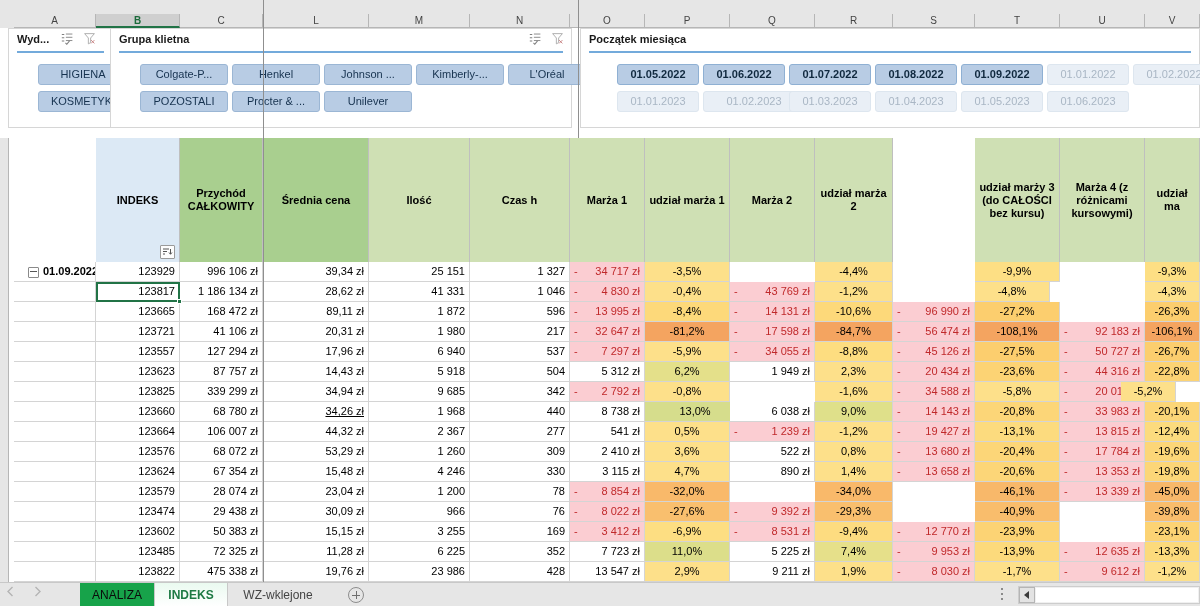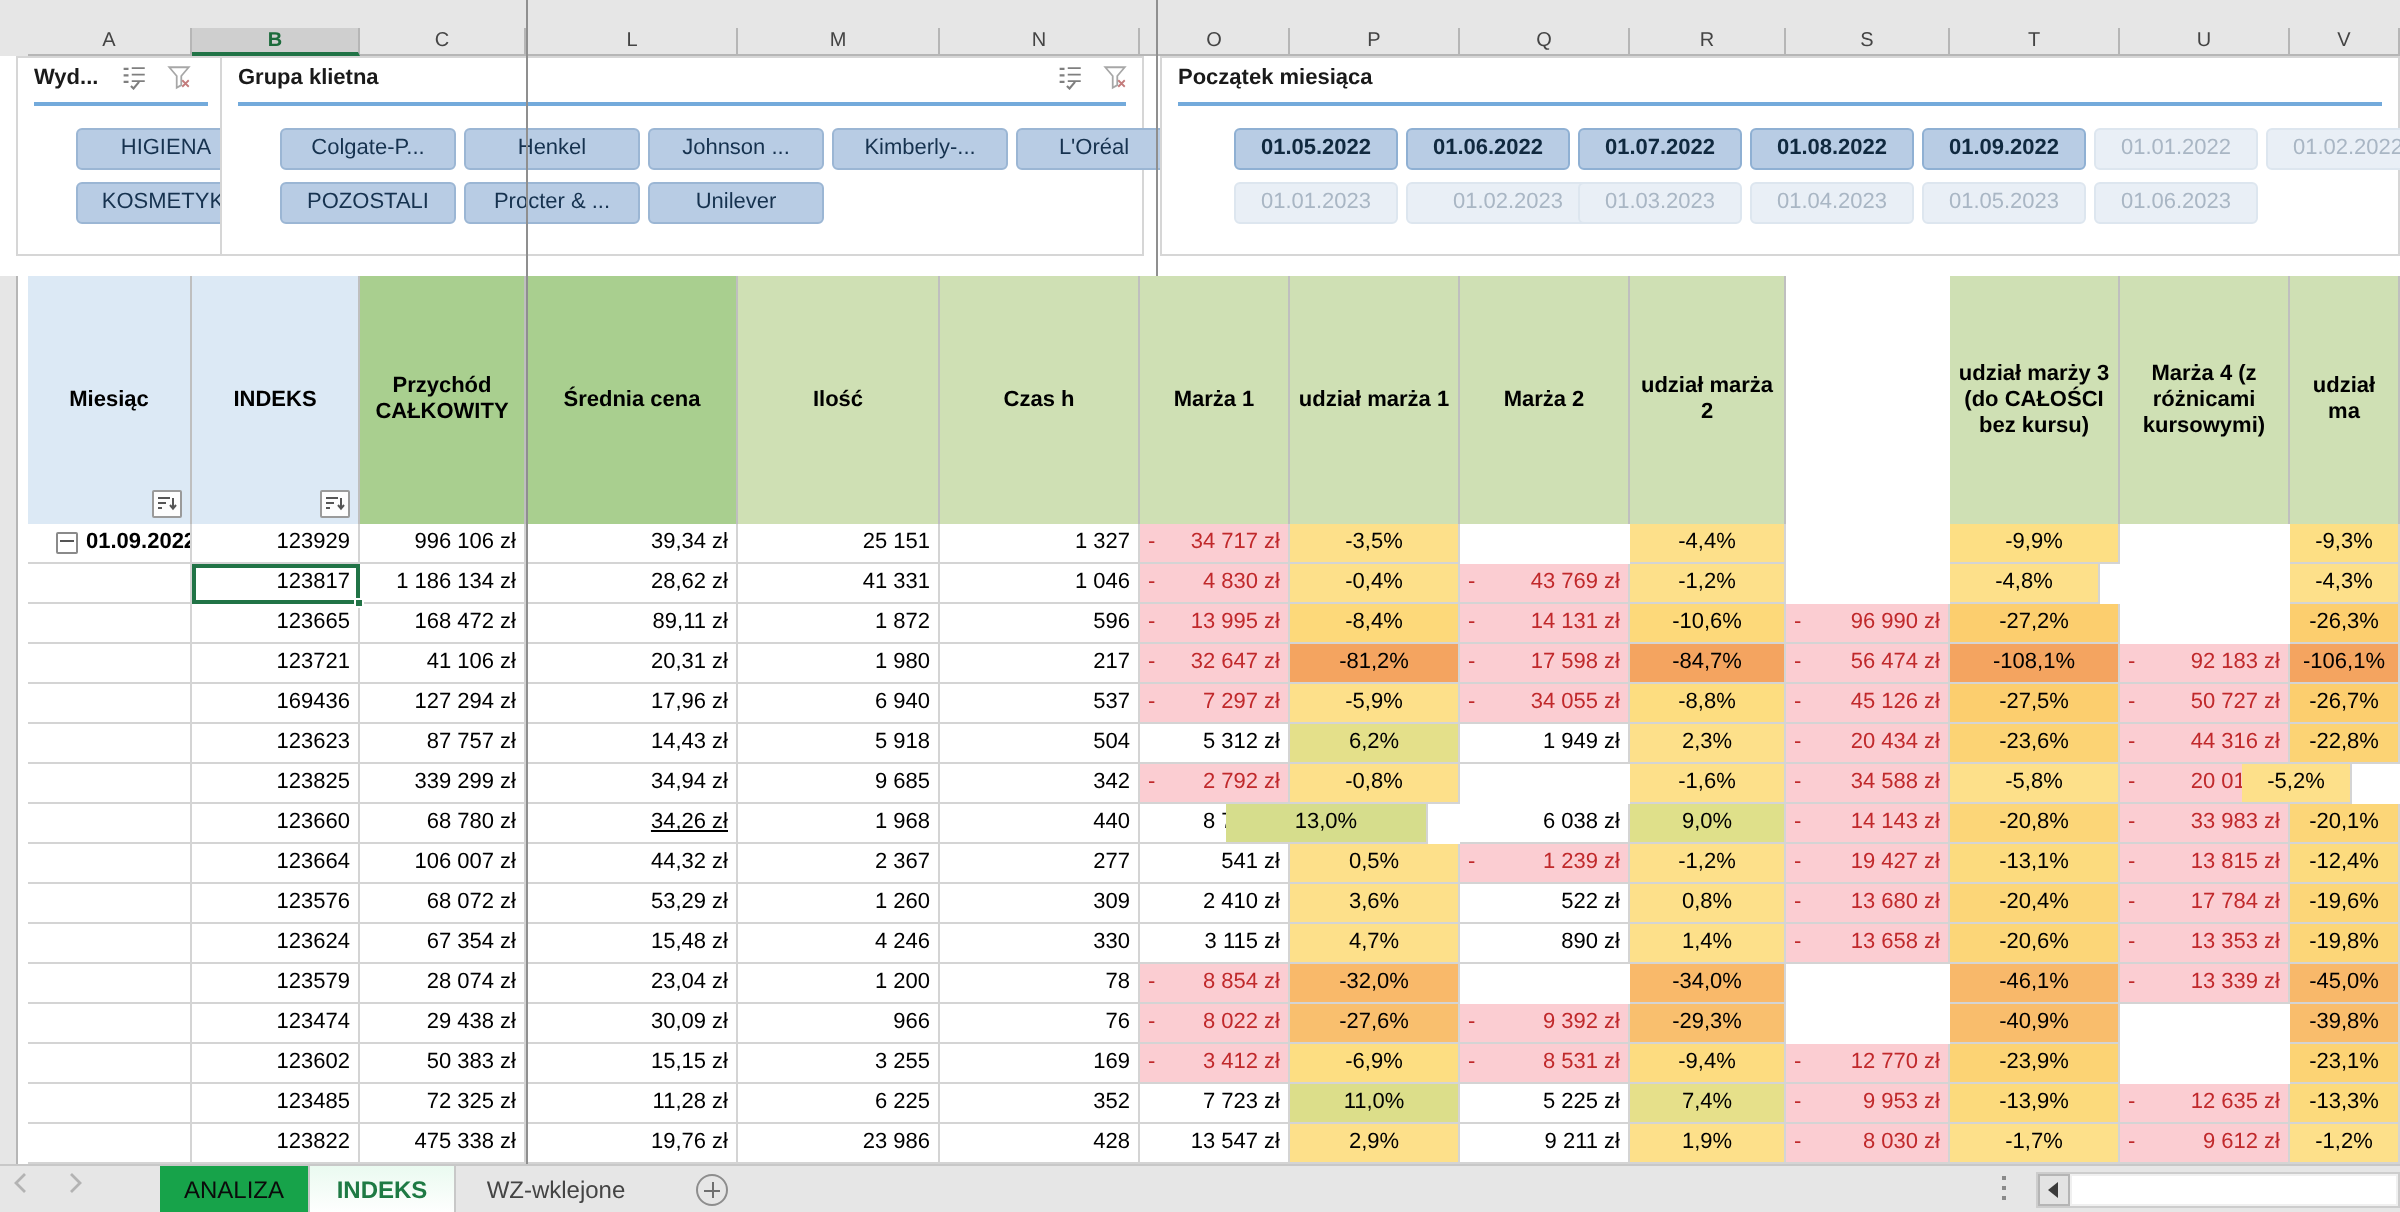--- a/index.html
+++ b/index.html
@@ -264,29 +264,20 @@
         <div class="slicer-btn dim" style="left: 187px; top: 62px; width: 82px;">01.03.2023</div>
         <div class="slicer-btn dim" style="left: 273px; top: 62px; width: 82px;">01.04.2023</div>
         <div class="slicer-btn dim" style="left: 359px; top: 62px; width: 82px;">01.05.2023</div>
         <div class="slicer-btn dim" style="left: 445px; top: 62px; width: 82px;">01.06.2023</div>
       </div>
     </div>
 
   <div class="grid">
     <div class="rowhdr-col"></div>
     <div class="hdrrow" id="headerrow">
-        <div class="hcell hc-blue" style="left: 5px; width: 82px;">
-          <span>Miesiąc</span>
-          <div class="filterbtn" style="right: 4px;">
-            <svg width="11" height="10" viewBox="0 0 11 10">
-              <path d="M1 2h6M1 4.5h4M1 7h2" stroke="#555" stroke-width="1"></path>
-              <path d="M8.5 2v5M7 5.5l1.5 1.8L10 5.5" stroke="#555" stroke-width="1" fill="none"></path>
-            </svg>
-          </div>
-        </div>
         <div class="hcell hc-blue" style="left: 87px; width: 84px;">
           <span>INDEKS</span>
           <div class="filterbtn" style="right: 4px;">
             <svg width="11" height="10" viewBox="0 0 11 10">
               <path d="M1 2h6M1 4.5h4M1 7h2" stroke="#555" stroke-width="1"></path>
               <path d="M8.5 2v5M7 5.5l1.5 1.8L10 5.5" stroke="#555" stroke-width="1" fill="none"></path>
             </svg>
           </div>
         </div>
         <div class="hcell hc-green-dark" style="left: 255px; width: 105px;">
@@ -383,21 +374,21 @@
           <div class="dcell ta-c" style="left: 636px; width: 85px; background: rgb(244, 164, 96);"><span>-81,2%</span></div>
           <div class="dcell ta-r neg acct" style="left: 721px; width: 85px; background: rgb(251, 205, 210);"><span class="minus">-</span><span>34 055 zł</span></div>
           <div class="dcell ta-c" style="left: 806px; width: 78px; background: rgb(244, 164, 96);"><span>-84,7%</span></div>
           <div class="dcell ta-r neg acct" style="left: 884px; width: 82px; background: rgb(251, 205, 210);"><span class="minus">-</span><span>43 822 zł</span></div>
           <div class="dcell ta-c" style="left: 966px; width: 85px; background: rgb(244, 164, 96);"><span>-108,1%</span></div>
           <div class="dcell ta-r neg acct" style="left: 1051px; width: 85px; background: rgb(251, 205, 210);"><span class="minus">-</span><span>43 627 zł</span></div>
           <div class="dcell ta-c" style="left: 1136px; width: 55px; background: rgb(244, 164, 96);"><span>-106,1%</span></div>
         </div>
         <div class="datarow" style="top: 204px;">
           <div class="dcell ta-l" style="left: 5px; width: 82px;"></div>
-          <div class="dcell ta-r" style="left: 87px; width: 84px;"><span>169436</span></div>
+          <div class="dcell ta-r" style="left: 87px; width: 84px;"><span>123557</span></div>
           <div class="dcell ta-r" style="left: 171px; width: 83px;"><span>127 294 zł</span></div>
           <div class="dcell ta-r" style="left: 255px; width: 105px;"><span>17,96 zł</span></div>
           <div class="dcell ta-r" style="left: 360px; width: 101px;"><span>6 940</span></div>
           <div class="dcell ta-r" style="left: 461px; width: 100px;"><span>537</span></div>
           <div class="dcell ta-r neg acct" style="left: 561px; width: 75px; background: rgb(251, 205, 210);"><span class="minus">-</span><span>7 297 zł</span></div>
           <div class="dcell ta-c" style="left: 636px; width: 85px; background: rgb(253, 224, 138);"><span>-5,9%</span></div>
           <div class="dcell ta-r neg acct" style="left: 721px; width: 85px; background: rgb(251, 205, 210);"><span class="minus">-</span><span>10 920 zł</span></div>
           <div class="dcell ta-c" style="left: 806px; width: 78px; background: rgb(253, 221, 128);"><span>-8,8%</span></div>
           <div class="dcell ta-r neg acct" style="left: 884px; width: 82px; background: rgb(251, 205, 210);"><span class="minus">-</span><span>34 588 zł</span></div>
           <div class="dcell ta-c" style="left: 966px; width: 85px; background: rgb(252, 206, 110);"><span>-27,5%</span></div>
@@ -437,21 +428,21 @@
           <div class="dcell ta-c" style="left: 1112px; width: 55px; background: rgb(253, 224, 138);"><span>-5,2%</span></div>
         </div>
         <div class="datarow" style="top: 264px;">
           <div class="dcell ta-l" style="left: 5px; width: 82px;"></div>
           <div class="dcell ta-r" style="left: 87px; width: 84px;"><span>123660</span></div>
           <div class="dcell ta-r" style="left: 171px; width: 83px;"><span>68 780 zł</span></div>
           <div class="dcell ta-r" style="left: 255px; width: 105px; text-decoration: underline;"><span>34,26 zł</span></div>
           <div class="dcell ta-r" style="left: 360px; width: 101px;"><span>1 968</span></div>
           <div class="dcell ta-r" style="left: 461px; width: 100px;"><span>440</span></div>
           <div class="dcell ta-r" style="left: 561px; width: 75px;"><span>8 738 zł</span></div>
-          <div class="dcell ta-c" style="left: 604px; width: 101px; background: rgb(214, 221, 140);"><span>13,0%</span></div>
+          <div class="dcell ta-c" style="left: 636px; width: 101px; background: rgb(214, 221, 140);"><span>13,0%</span></div>
           <div class="dcell ta-r" style="left: 721px; width: 85px;"><span>6 038 zł</span></div>
           <div class="dcell ta-c" style="left: 806px; width: 78px; background: rgb(223, 224, 138);"><span>9,0%</span></div>
           <div class="dcell ta-r neg acct" style="left: 884px; width: 82px; background: rgb(251, 205, 210);"><span class="minus">-</span><span>14 143 zł</span></div>
           <div class="dcell ta-c" style="left: 966px; width: 85px; background: rgb(252, 214, 120);"><span>-20,8%</span></div>
           <div class="dcell ta-r neg acct" style="left: 1051px; width: 85px; background: rgb(251, 205, 210);"><span class="minus">-</span><span>13 815 zł</span></div>
           <div class="dcell ta-c" style="left: 1136px; width: 55px; background: rgb(252, 214, 120);"><span>-20,1%</span></div>
         </div>
         <div class="datarow" style="top: 284px;">
           <div class="dcell ta-l" style="left: 5px; width: 82px;"></div>
           <div class="dcell ta-r" style="left: 87px; width: 84px;"><span>123664</span></div>

